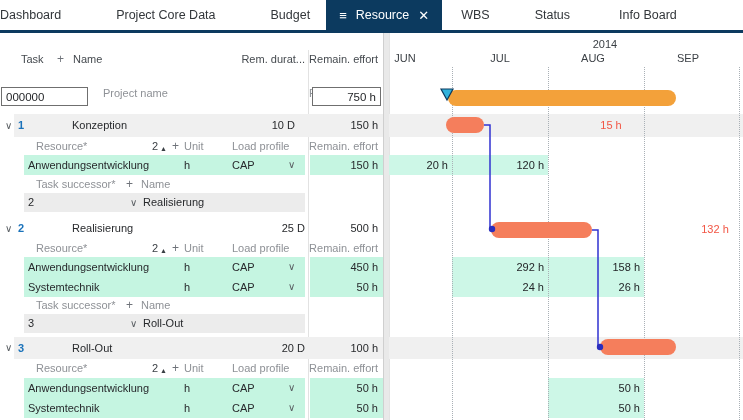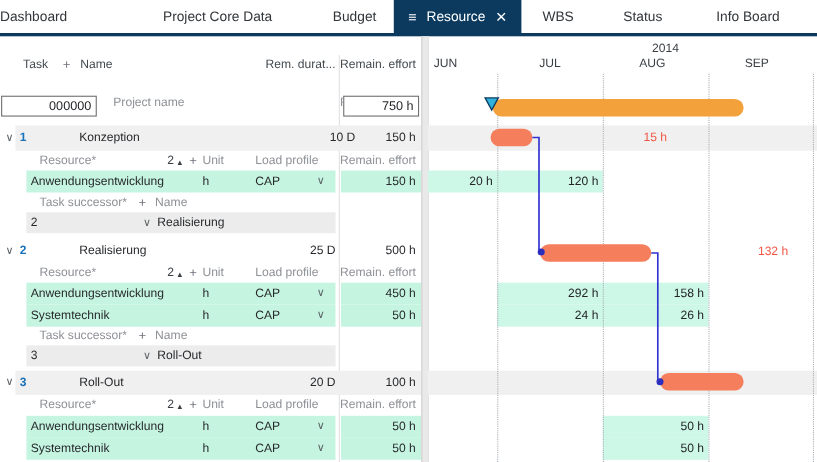--- a/index.html
+++ b/index.html
@@ -28,31 +28,31 @@
   .plus{color:#6f737a;font-size:12px;}
   .sorttri{font-size:7px;color:#3a3f44;}
   .inp{position:absolute;top:0;height:19px;border:1px solid #6f6f6f;background:#fff;
        font-family:"Liberation Sans",sans-serif;font-size:11.5px;color:#1f2124;padding:0 4px;box-sizing:border-box;}
   
   .gline{position:absolute;top:67px;height:353px;border-left:1px dotted #a9b0b6;}
   .month{position:absolute;top:52px;width:60px;text-align:center;color:#3a3f44;}
   .band{position:absolute;}
   .bar{position:absolute;height:16px;border-radius:8px;}
   .gv{position:absolute;text-align:right;color:#232528;}
-  .red{position:absolute;width:52px;text-align:left;color:#f25544;}
+  .red{position:absolute;width:52px;text-align:center;color:#f25544;}
   .overlay{position:absolute;top:0;left:0;pointer-events:none;}
 </style>
 </head>
 <body>
 
 <div class="app">
 
   <div class="nav">
     <span class="tab" style="">Dashboard</span>
-    <span class="tab" style="margin-left:87px">Project Core Data</span>
+    <span class="tab" style="margin-left:55px">Project Core Data</span>
     <span class="tab" style="margin-left:55px">Budget</span>
     <div class="tab tab-active" style="margin-left:16px">
       <span class="glyph">≡</span>
       <span>Resource</span>
       <span class="glyph">✕</span>
     </div>
     <span class="tab" style="margin-left:19px">WBS</span>
     <span class="tab" style="margin-left:45px">Status</span>
     <span class="tab" style="margin-left:49px">Info Board</span>
   </div>
@@ -68,30 +68,30 @@
     <span style="right:5px">Remain. effort</span>
   </div>
 
   <div class="lrow subhdr" style="top:84px;height:18px;line-height:18px;">
     <span style="left:3px">Project</span>
     <span style="left:103px">Project name</span>
     <span style="right:5px">Remain. effort</span>
   </div>
 
   <div class="lrow" style="top:87px;height:21px;">
-    <input class="inp" style="left: 1px; width: 87px; text-align: right;" value="000000">
+    <input class="inp" style="left: 1px; width: 87px;" value="000000">
     <input class="inp" style="left: 312px; width: 69px; text-align: right;" value="750 h">
   </div>
 
   <div class="lrow" style="top:114px;height:23px;line-height:23px;">
     <div class="graytask"></div>
     <span class="chev" style="left:5px">∨</span>
     <span class="tnum" style="left:18px">1</span>
     <span style="left:72px">Konzeption</span>
-    <span style="right:60px">10 D</span>
+    <span style="right:88px">10 D</span>
     <span style="right:5px">150 h</span>
   </div>
   <div class="lrow subhdr" style="top:139px;height:15px;line-height:15px;">
     <span style="left:36px">Resource*</span>
     <span style="left:152px;color:#3a3f44">2</span>
     <span class="sorttri" style="left:160px;top:2px">▲</span>
     <span class="plus" style="left:172px">+</span>
     <span style="left:184px">Unit</span>
     <span style="left:232px">Load profile</span>
     <span style="right:5px">Remain. effort</span>

